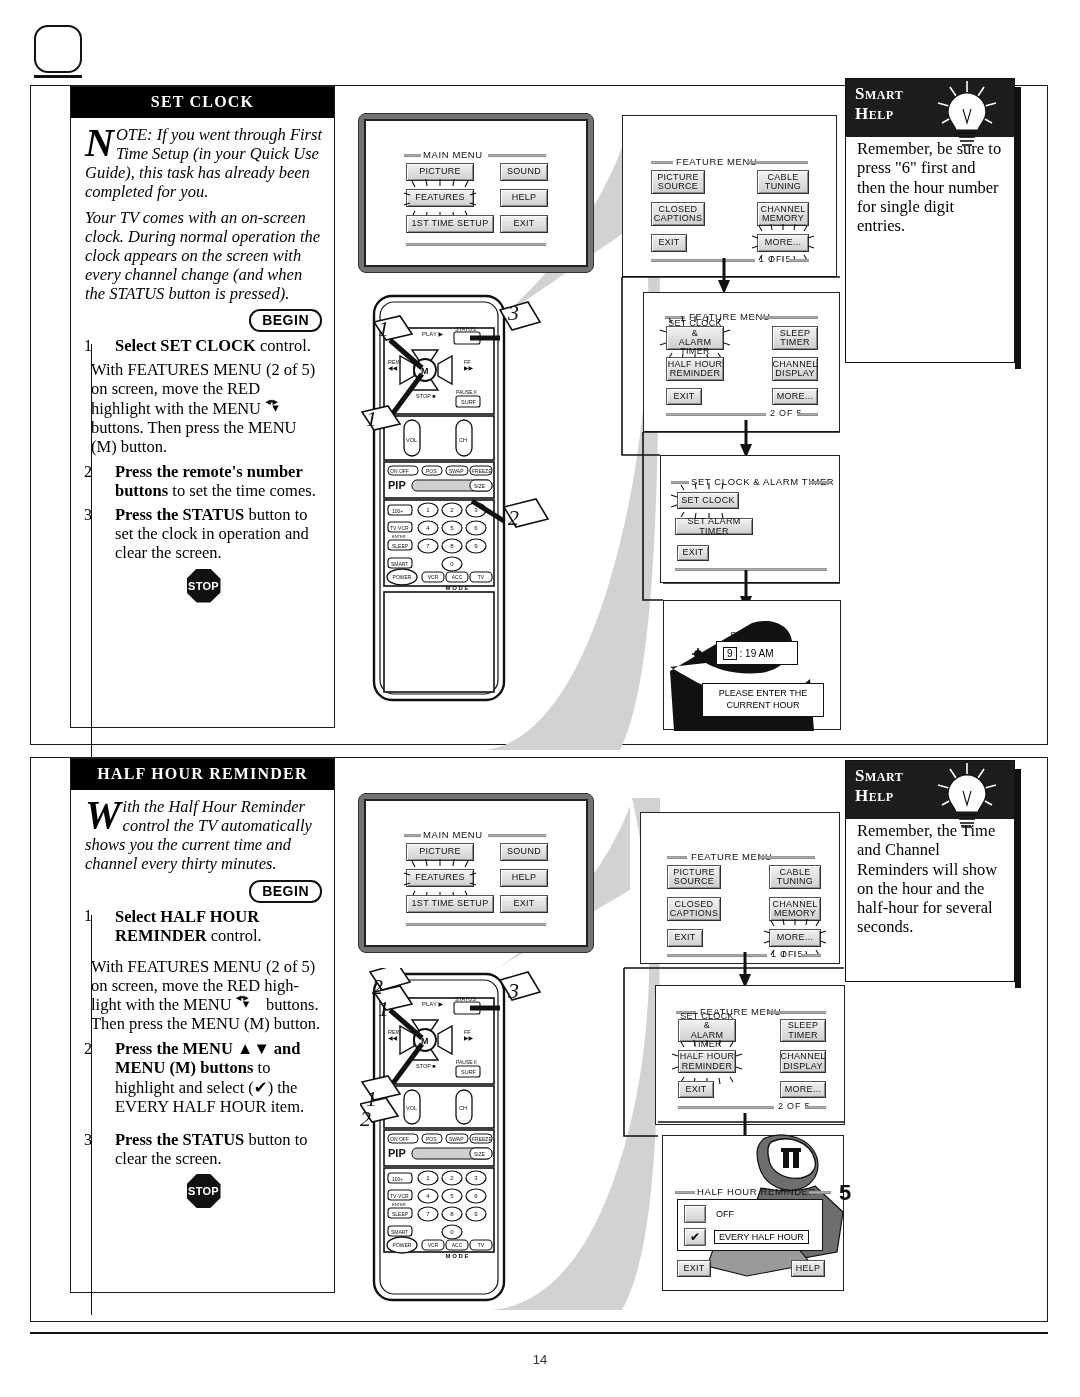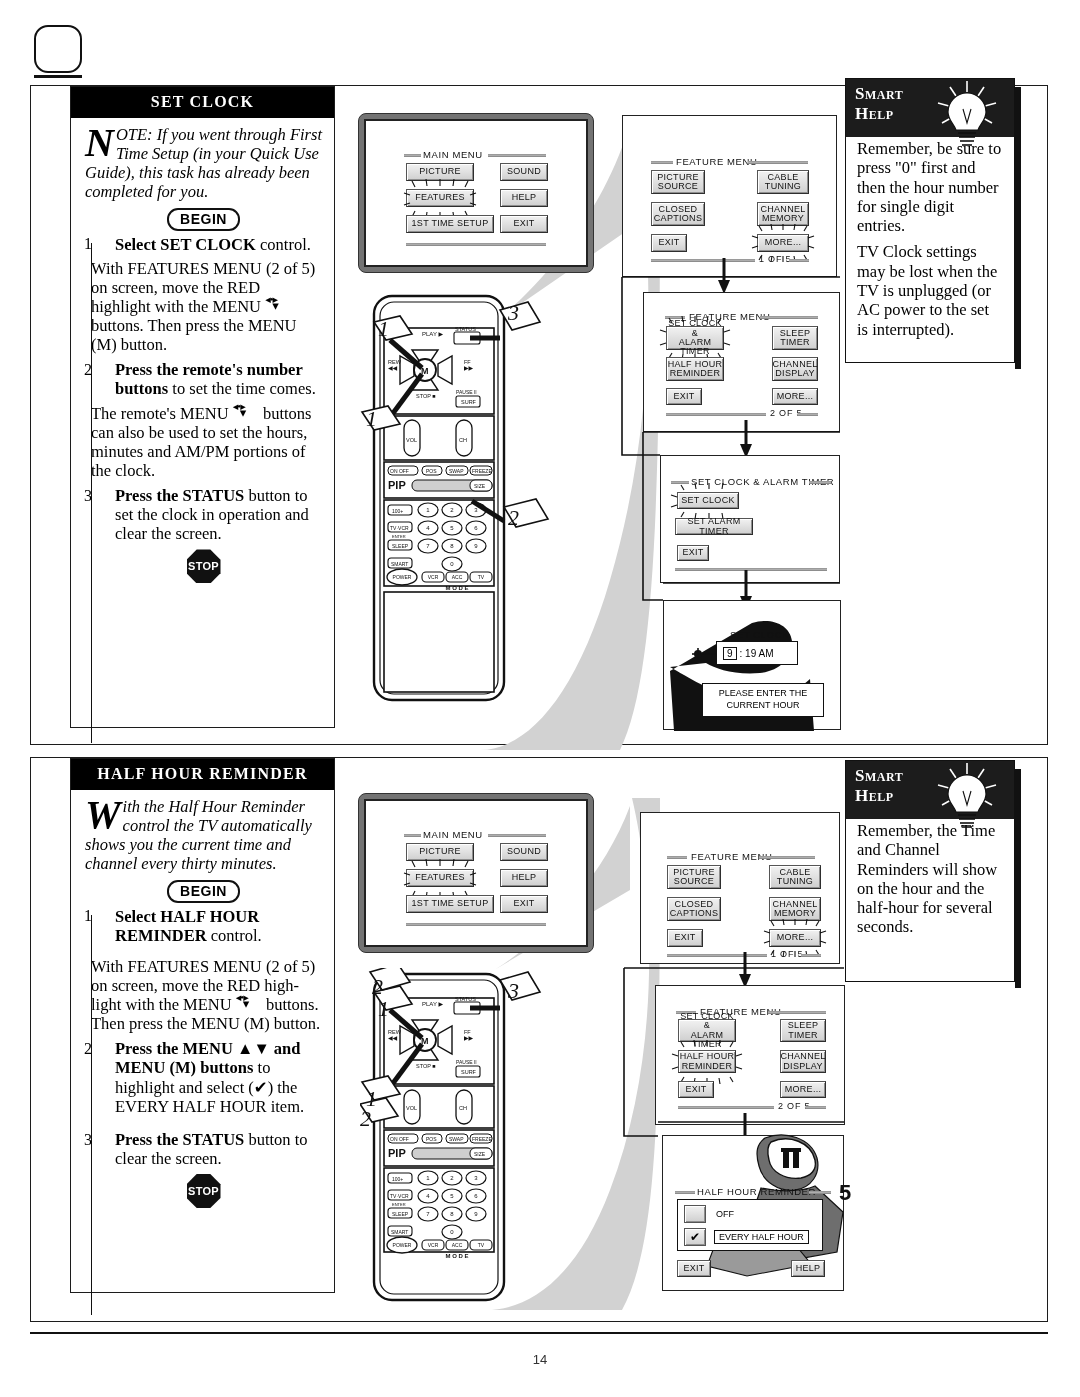--- a/index.html
+++ b/index.html
@@ -94,21 +94,21 @@
     font-family: "Liberation Serif", serif;
   }
   .para {
     margin: 0 0 6px 0;
     font-size: 16.5px;
     line-height: 1.16;
   }
   .para.italic { font-style: italic; }
 
   
-  .begin-wrap { text-align: center; margin: 3px 0 4px 0; }
+  .begin-wrap { text-align: right; margin: 3px 0 4px 0; }
   .begin-pill {
     display: inline-block;
     border: 2px solid #111;
     border-radius: 11px;
     padding: 1px 11px 2px 11px;
     font-family: "Liberation Sans", sans-serif;
     font-weight: bold;
     font-size: 14px;
     letter-spacing: .5px;
   }
@@ -332,20 +332,21 @@
 </div>
 
 <div class="section" id="section-setclock"></div>
 
 <div class="instr-panel" style="left:70px; top:86px; width:265px; height:642px;">
   <div class="instr-header">SET CLOCK</div>
   <div class="instr-body">
     <p class="intro">
       <span class="dropcap">N</span><span>OTE: If you went through First Time Setup (in your Quick Use Guide), this task has already been completed for you.</span>
     </p>
+    <p class="para italic">Your TV comes with an on-screen clock. During normal operation the clock appears on the screen with every channel change (and when the STATUS button is pressed).</p>
 
     <div class="begin-wrap">
       <span class="begin-pill">BEGIN</span>
     </div>
 
     <div style="position:relative;">
       <div class="step-rule" style="left:6px; top:8px; height:500px;"></div>
 
       <div class="step">
         <span class="num">1</span>
@@ -354,25 +355,20 @@
       <p class="para" style="padding-left:6px;">
         <span>With FEATURES MENU (2 of 5) on screen, move the RED highlight with the MENU</span>
         <span class="menu-glyph"></span>
         <span>buttons. Then press the MENU (M) button.</span>
       </p>
 
       <div class="step">
         <span class="num">2</span>
         <b>Press the remote's number buttons</b><span> to set the time comes.</span>
       </div>
-      <p class="para" style="padding-left:6px;">
-        <span>The remote's MENU</span>
-        <span class="menu-glyph"></span>
-        <span>buttons can also be used to set the hours, minutes and AM/PM portions of the clock.</span>
-      </p>
 
       <div class="step">
         <span class="num">3</span>
         <b>Press the STATUS</b><span> button to set the clock in operation and clear the screen.</span>
       </div>
     </div>
 
     <div class="stop-wrap">
       <span class="stop-sign">STOP</span>
     </div>
@@ -697,22 +693,21 @@
       <path d="M 33 30 L 37 44 L 41 30" fill="none" stroke="#111" stroke-width="1.1"></path>
       <g stroke="#111" stroke-width="1.6">
         <line x1="28" y1="54" x2="46" y2="54"></line>
         <line x1="29" y1="58" x2="45" y2="58"></line>
         <line x1="30" y1="62" x2="44" y2="62"></line>
         <line x1="32" y1="66" x2="42" y2="66"></line>
       </g>
     </svg>
   </div>
   <div class="sh-body">
-    <p>Remember, be sure to press "0" first and then the hour number for single digit entries.</p>
-    <p>TV Clock settings may be lost when the TV is unplugged (or AC power to the set is interrupted).</p>
+    <p>Remember, be sure to press "6" first and then the hour number for single digit entries.</p>
   </div>
 </div>
 
 <div class="section" id="section-halfhour"></div>
 
 <div class="instr-panel" style="left:70px; top:758px; width:265px; height:535px;">
   <div class="instr-header">HALF HOUR REMINDER</div>
   <div class="instr-body">
     <p class="intro">
       <span class="dropcap">W</span><span>ith the Half Hour Reminder control the TV automatically shows you the current time and channel every thirty minutes.</span>

